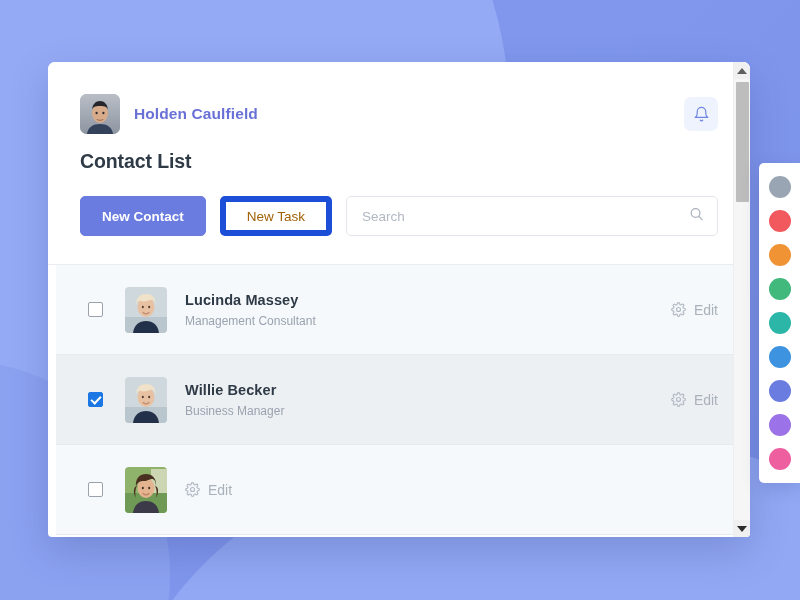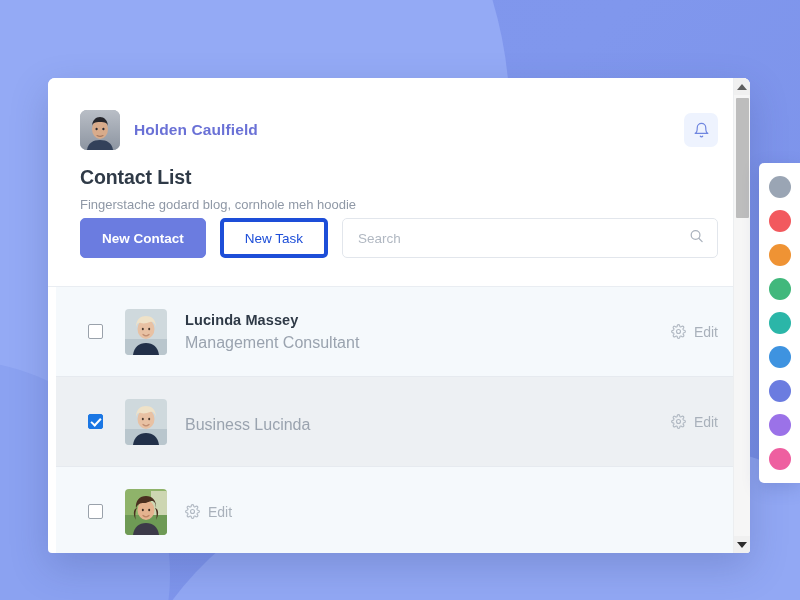--- a/index.html
+++ b/index.html
@@ -49,21 +49,21 @@
     width: 430px;
     height: 430px;
     border-radius: 50%;
     background: #8ba2f1;
   }
 
   
   .card {
     position: absolute;
     left: 48px;
-    top: 78px;
+    top: 62px;
     width: 702px;
     height: 475px;
     background: #ffffff;
     border-radius: 7px 7px 4px 4px;
     box-shadow: 0 14px 38px rgba(40, 55, 120, .22);
     overflow: hidden;
     display: flex;
     flex-direction: column;
   }
 
@@ -127,21 +127,21 @@
     letter-spacing: -.1px;
   }
   .page-sub {
     margin-top: 8px;
     font-size: 13px;
     color: #8f98a6;
   }
 
   
   .toolbar {
-    margin-top: 6px;
+    margin-top: 23px;
     padding-bottom: 28px;
     display: flex;
     align-items: flex-start;
     gap: 14px;
   }
   .btn {
     height: 40px;
     border-radius: 5px;
     font-size: 13.5px;
     font-family: inherit;
@@ -150,22 +150,22 @@
     white-space: nowrap;
   }
   .btn-primary {
     background: #6b7ce0;
     color: #fff;
     border: 1px solid #6b7ce0;
     font-weight: bold;
   }
   .btn-secondary {
     background: #fff;
-    color: #1d4ed8;
-    border: 4px solid #1d4ed8;
+    color: #a16207;
+    border: 6px solid #1d4ed8;
   }
   .search-wrap {
     flex: 1;
     position: relative;
     height: 40px;
   }
   .search-input {
     width: 100%;
     height: 40px;
     border: 1px solid #e2e6ec;
@@ -239,21 +239,21 @@
 
   .row-text { flex: 1; min-width: 0; }
   .row-name {
     font-size: 14.5px;
     font-weight: bold;
     color: #2f3a47;
     letter-spacing: .1px;
   }
   .row-role {
     margin-top: 6px;
-    font-size: 16px;
+    font-size: 12px;
     color: #9aa3af;
   }
 
   .edit-link {
     display: flex;
     align-items: center;
     gap: 8px;
     color: #a9b1bb;
     font-size: 14px;
     cursor: pointer;
@@ -361,21 +361,20 @@
           <span>
             <svg width="17" height="17" viewBox="0 0 24 24" fill="none" stroke="#6f86e0" stroke-width="1.7" stroke-linecap="round" stroke-linejoin="round">
               <path d="M18 8A6 6 0 0 0 6 8c0 7-3 8-3 8h18s-3-1-3-8"></path>
               <path d="M13.7 20a2 2 0 0 1-3.4 0"></path>
             </svg>
           </span>
         </button>
       </div>
 
       <h1 class="page-title">Contact List</h1>
-      <div class="page-sub">Fingerstache godard blog, cornhole meh hoodie</div>
 
       <div class="toolbar">
         <button class="btn btn-primary" style="background: rgb(107, 124, 224); border-color: rgb(107, 124, 224);">New Contact</button>
         <button class="btn btn-secondary">New Task</button>
         <div class="search-wrap">
           <input class="search-input" type="text" placeholder="Search" style="">
           <span class="search-icon">
             <svg width="15" height="15" viewBox="0 0 24 24" fill="none" stroke="#aab2bd" stroke-width="2" stroke-linecap="round">
               <circle cx="10.5" cy="10.5" r="7"></circle>
               <line x1="16" y1="16" x2="21" y2="21"></line>
@@ -424,21 +423,22 @@
             <rect y="30" width="42" height="16" fill="#b9c6cd"></rect>
             <path d="M21 46c-7 0-13 0-13 0 1-8 6-12 13-12s12 4 13 12c0 0-6 0-13 0z" fill="#223049"></path>
             <ellipse cx="21" cy="20" rx="8.5" ry="10" fill="#e8c1a3"></ellipse>
             <path d="M11 18c0-8 5-11 10-11s10 3 10 11c-1-5-4-6-6-5-3 1-6 2-9 1-2-1-4 0-5 4z" fill="#efe2c8"></path>
             <ellipse cx="17.8" cy="20" rx="1" ry="1.2" fill="#4a3b30"></ellipse>
             <ellipse cx="24.2" cy="20" rx="1" ry="1.2" fill="#4a3b30"></ellipse>
             <path d="M18 25.5c1.8 1.6 4.2 1.6 6 0" stroke="#c08e72" stroke-width="1.2" fill="none" stroke-linecap="round"></path>
           </svg>
         </div>
         <div class="row-text">
-          <div class="row-role">Business Lucinda</div>
+          <div class="row-name">Willie Becker</div>
+          <div class="row-role">Business Manager</div>
         </div>
         <div class="edit-link">
           <span>
             <svg width="15" height="15" viewBox="0 0 24 24" fill="none" stroke="#b0b8c2" stroke-width="1.8">
               <circle cx="12" cy="12" r="3.2"></circle>
               <path d="M19.4 15a1.6 1.6 0 0 0 .3 1.8l.1.1a2 2 0 1 1-2.8 2.8l-.1-.1a1.6 1.6 0 0 0-1.8-.3 1.6 1.6 0 0 0-1 1.5V21a2 2 0 1 1-4 0v-.1A1.6 1.6 0 0 0 9 19.4a1.6 1.6 0 0 0-1.8.3l-.1.1a2 2 0 1 1-2.8-2.8l.1-.1a1.6 1.6 0 0 0 .3-1.8 1.6 1.6 0 0 0-1.5-1H3a2 2 0 1 1 0-4h.1A1.6 1.6 0 0 0 4.6 9a1.6 1.6 0 0 0-.3-1.8l-.1-.1a2 2 0 1 1 2.8-2.8l.1.1a1.6 1.6 0 0 0 1.8.3H9a1.6 1.6 0 0 0 1-1.5V3a2 2 0 1 1 4 0v.1a1.6 1.6 0 0 0 1 1.5 1.6 1.6 0 0 0 1.8-.3l.1-.1a2 2 0 1 1 2.8 2.8l-.1.1a1.6 1.6 0 0 0-.3 1.8V9a1.6 1.6 0 0 0 1.5 1H21a2 2 0 1 1 0 4h-.1a1.6 1.6 0 0 0-1.5 1z"></path>
             </svg>
           </span>
           <span>Edit</span>
         </div>

